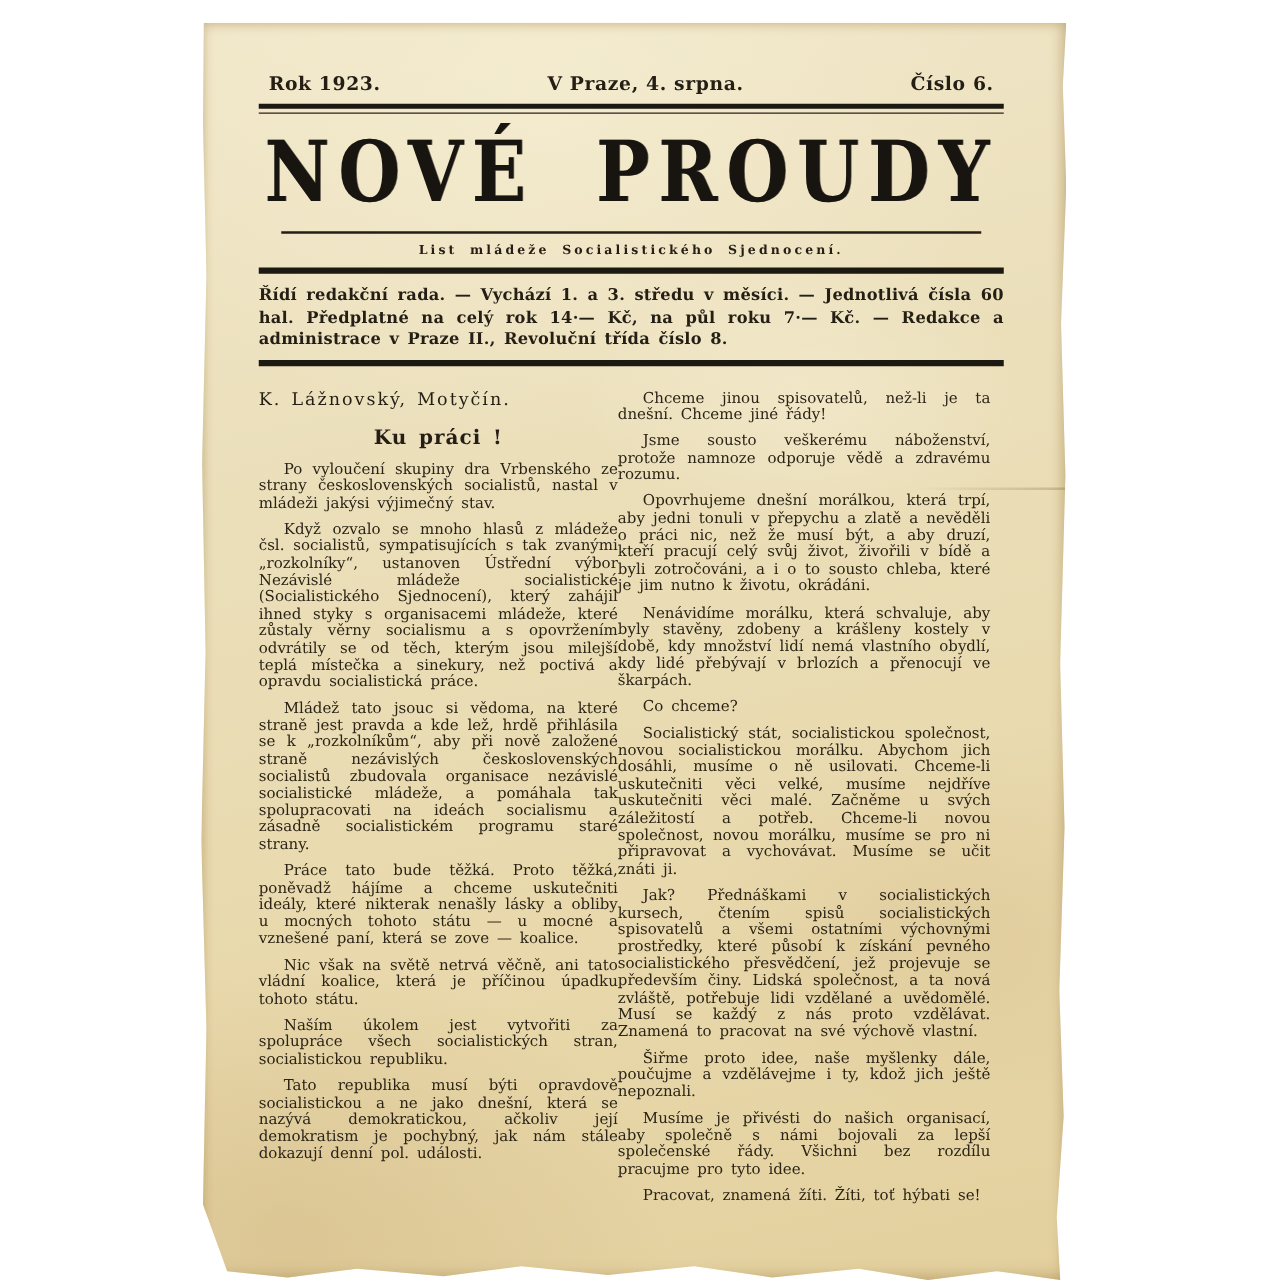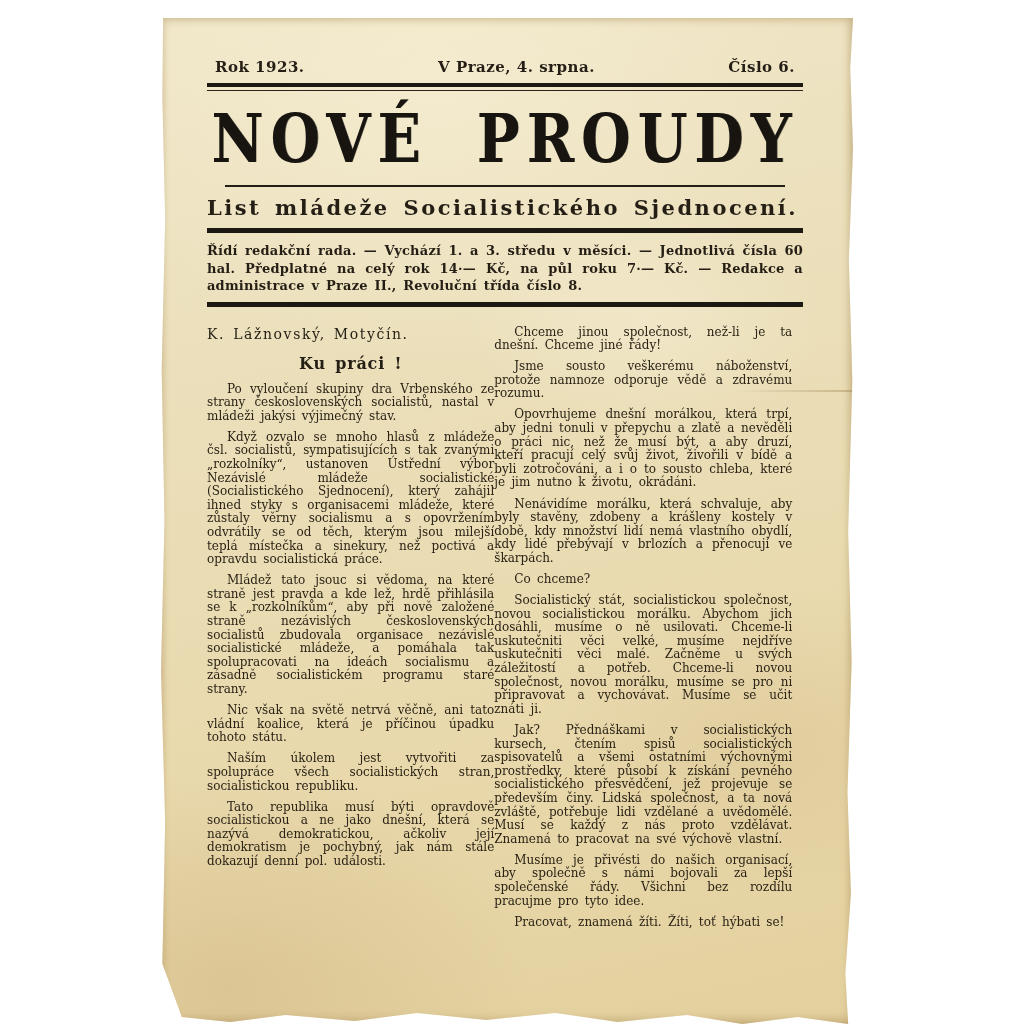--- a/index.html
+++ b/index.html
@@ -46,21 +46,21 @@
     font-size:57px;font-weight:bold;line-height:66px;
     letter-spacing:7px;word-spacing:22px;
     color:#181510;
     margin:14px 0 4px 0;
     transform:scaleY(1.18);transform-origin:center;
     text-shadow:0.6px 0.6px 0 rgba(24,21,16,0.55);
     white-space:nowrap;
   }
   .rule-thin2{height:2px;background:#241f16;margin:14px 18px 0 18px;}
   .subtitle{
-    font-weight:bold;font-size:21px;
+    text-align:center;font-weight:bold;font-size:10px;
     letter-spacing:2.5px;word-spacing:4px;margin-top:8px;
   }
   .rule-thick{height:5px;background:#1c1812;margin-top:8px;}
   .imprint{
     font-weight:bold;font-size:13px;line-height:17.5px;
     text-align:justify;margin-top:9px;
     word-spacing:2px;letter-spacing:0.2px;
   }
   .rule-thick.below-imprint{margin-top:7px;}
   .cols{display:flex;justify-content:flex-start;margin-top:19px;}
@@ -115,31 +115,33 @@
   <div class="rule-thick below-imprint"></div>
 
   <div class="cols">
 
     <div class="col left">
       <div class="byline">K. Lážnovský, Motyčín.</div>
       <h2 class="article-title">Ku práci !</h2>
       <p class="para">Po vyloučení skupiny dra Vrbenského ze strany československých socialistů, nastal v mládeži jakýsi výjimečný stav.</p>
       <p class="para">Když ozvalo se mnoho hlasů z mládeže čsl. socialistů, sympatisujících s tak zvanými „rozkolníky“, ustanoven Ústřední výbor Nezávislé mládeže socialistické (Socialistického Sjednocení), který zahájil ihned styky s organisacemi mládeže, které zůstaly věrny socialismu a s opovržením odvrátily se od těch, kterým jsou milejší teplá místečka a sinekury, než poctivá a opravdu socialistická práce.</p>
       <p class="para">Mládež tato jsouc si vědoma, na které straně jest pravda a kde lež, hrdě přihlásila se k „rozkolníkům“, aby při nově založené straně nezávislých československých socialistů zbudovala organisace nezávislé socialistické mládeže, a pomáhala tak spolupracovati na ideách socialismu a zásadně socialistickém programu staré strany.</p>
+      <p class="para">Práce tato bude těžká. Proto těžká, poněvadž hájíme a chceme uskutečniti ideály, které nikterak nenašly lásky a obliby u mocných tohoto státu — u mocné a vznešené paní, která se zove — koalice.</p>
       <p class="para">Nic však na světě netrvá věčně, ani tato vládní koalice, která je příčinou úpadku tohoto státu.</p>
       <p class="para">Naším úkolem jest vytvořiti za spolupráce všech socialistických stran, socialistickou republiku.</p>
       <p class="para">Tato republika musí býti opravdově socialistickou a ne jako dnešní, která se nazývá demokratickou, ačkoliv její demokratism je pochybný, jak nám stále dokazují denní pol. události.</p>
     </div>
 
     <div class="col right">
-      <p class="para">Chceme jinou společnost, než-li je ta dnešní. Chceme jiné řády!</p>
+      <p class="para">Chceme jinou spisovatelů, než-li je ta dnešní. Chceme jiné řády!</p>
       <p class="para">Jsme sousto veškerému náboženství, protože namnoze odporuje vědě a zdravému rozumu.</p>
       <p class="para">Opovrhujeme dnešní morálkou, která trpí, aby jedni tonuli v přepychu a zlatě a nevěděli o práci nic, než že musí být, a aby druzí, kteří pracují celý svůj život, živořili v bídě a byli zotročováni, a i o to sousto chleba, které je jim nutno k životu, okrádáni.</p>
       <p class="para">Nenávidíme morálku, která schvaluje, aby byly stavěny, zdobeny a krášleny kostely v době, kdy množství lidí nemá vlastního obydlí, kdy lidé přebývají v brlozích a přenocují ve škarpách.</p>
       <p class="para">Co chceme?</p>
       <p class="para">Socialistický stát, socialistickou společnost, novou socialistickou morálku. Abychom jich dosáhli, musíme o ně usilovati. Chceme-li uskutečniti věci velké, musíme nejdříve uskutečniti věci malé. Začněme u svých záležitostí a potřeb. Chceme-li novou společnost, novou morálku, musíme se pro ni připravovat a vychovávat. Musíme se učit znáti ji.</p>
       <p class="para">Jak? Přednáškami v socialistických kursech, čtením spisů socialistických spisovatelů a všemi ostatními výchovnými prostředky, které působí k získání pevného socialistického přesvědčení, jež projevuje se především činy. Lidská společnost, a ta nová zvláště, potřebuje lidi vzdělané a uvědomělé. Musí se každý z nás proto vzdělávat. Znamená to pracovat na své výchově vlastní.</p>
+      <p class="para">Šiřme proto idee, naše myšlenky dále, poučujme a vzdělávejme i ty, kdož jich ještě nepoznali.</p>
       <p class="para">Musíme je přivésti do našich organisací, aby společně s námi bojovali za lepší společenské řády. Všichni bez rozdílu pracujme pro tyto idee.</p>
       <p class="para">Pracovat, znamená žíti. Žíti, toť hýbati se!</p>
     </div>
 
   </div>
 </div>
 
 </body></html>

